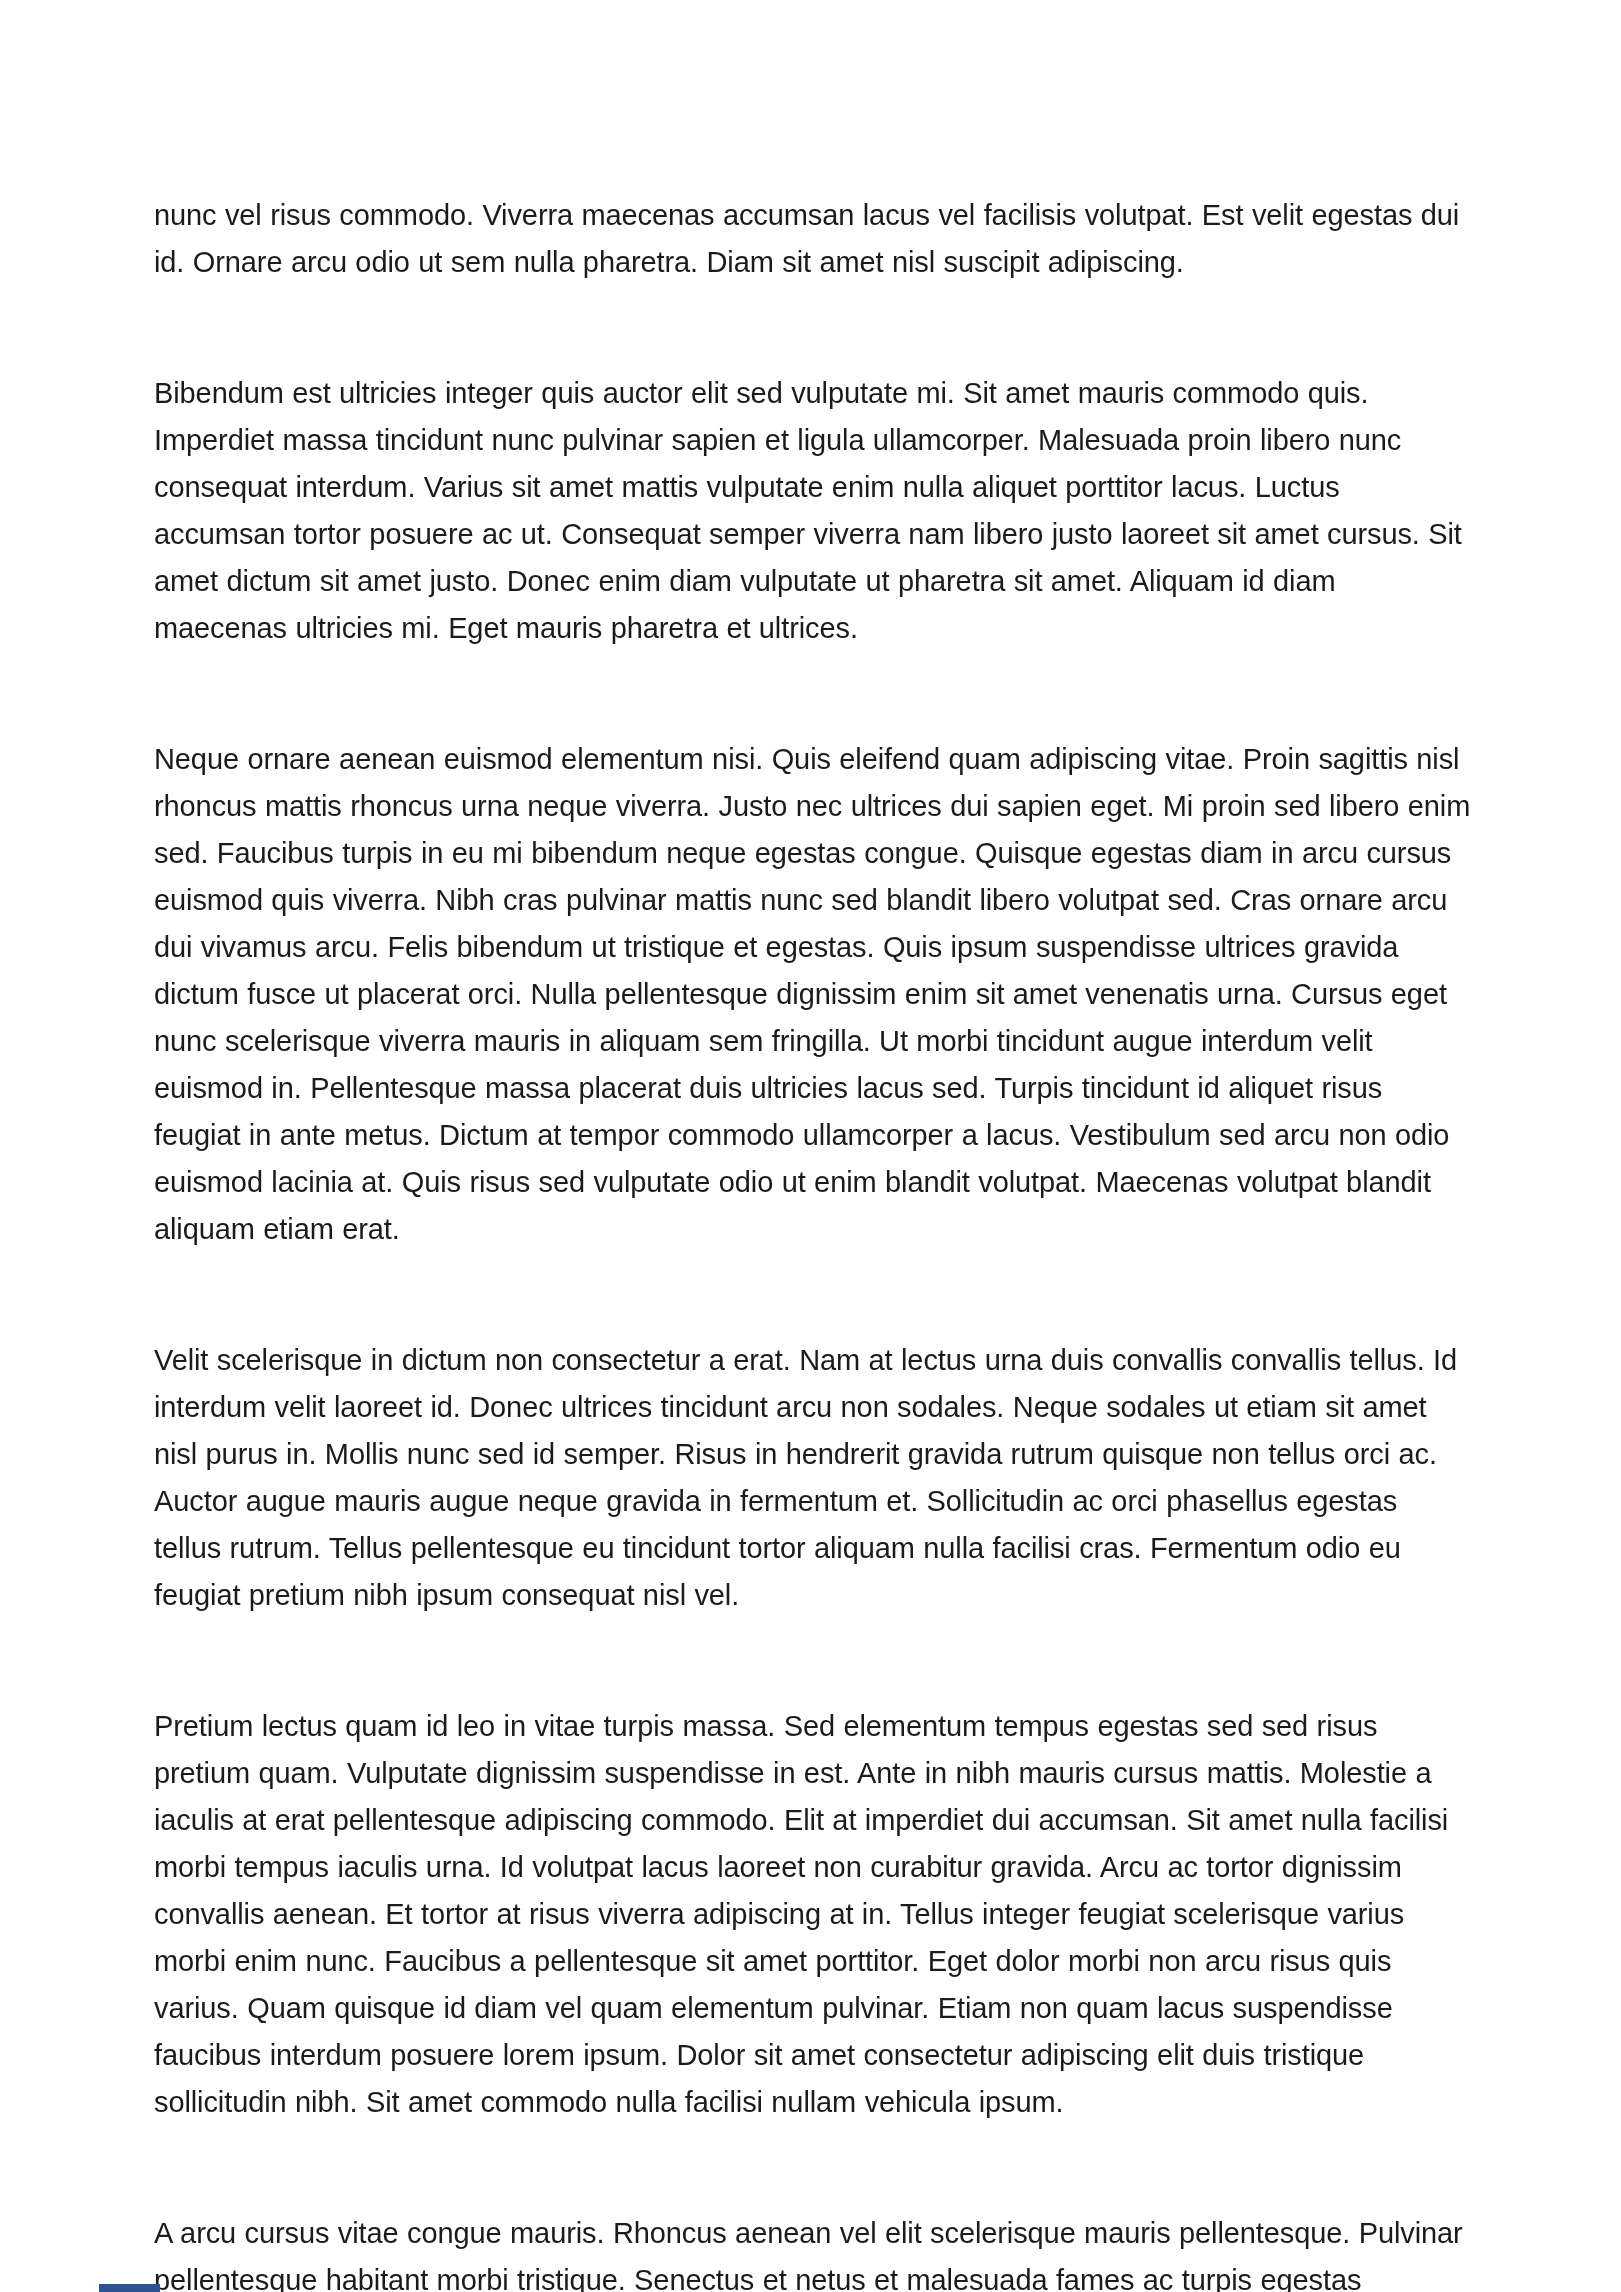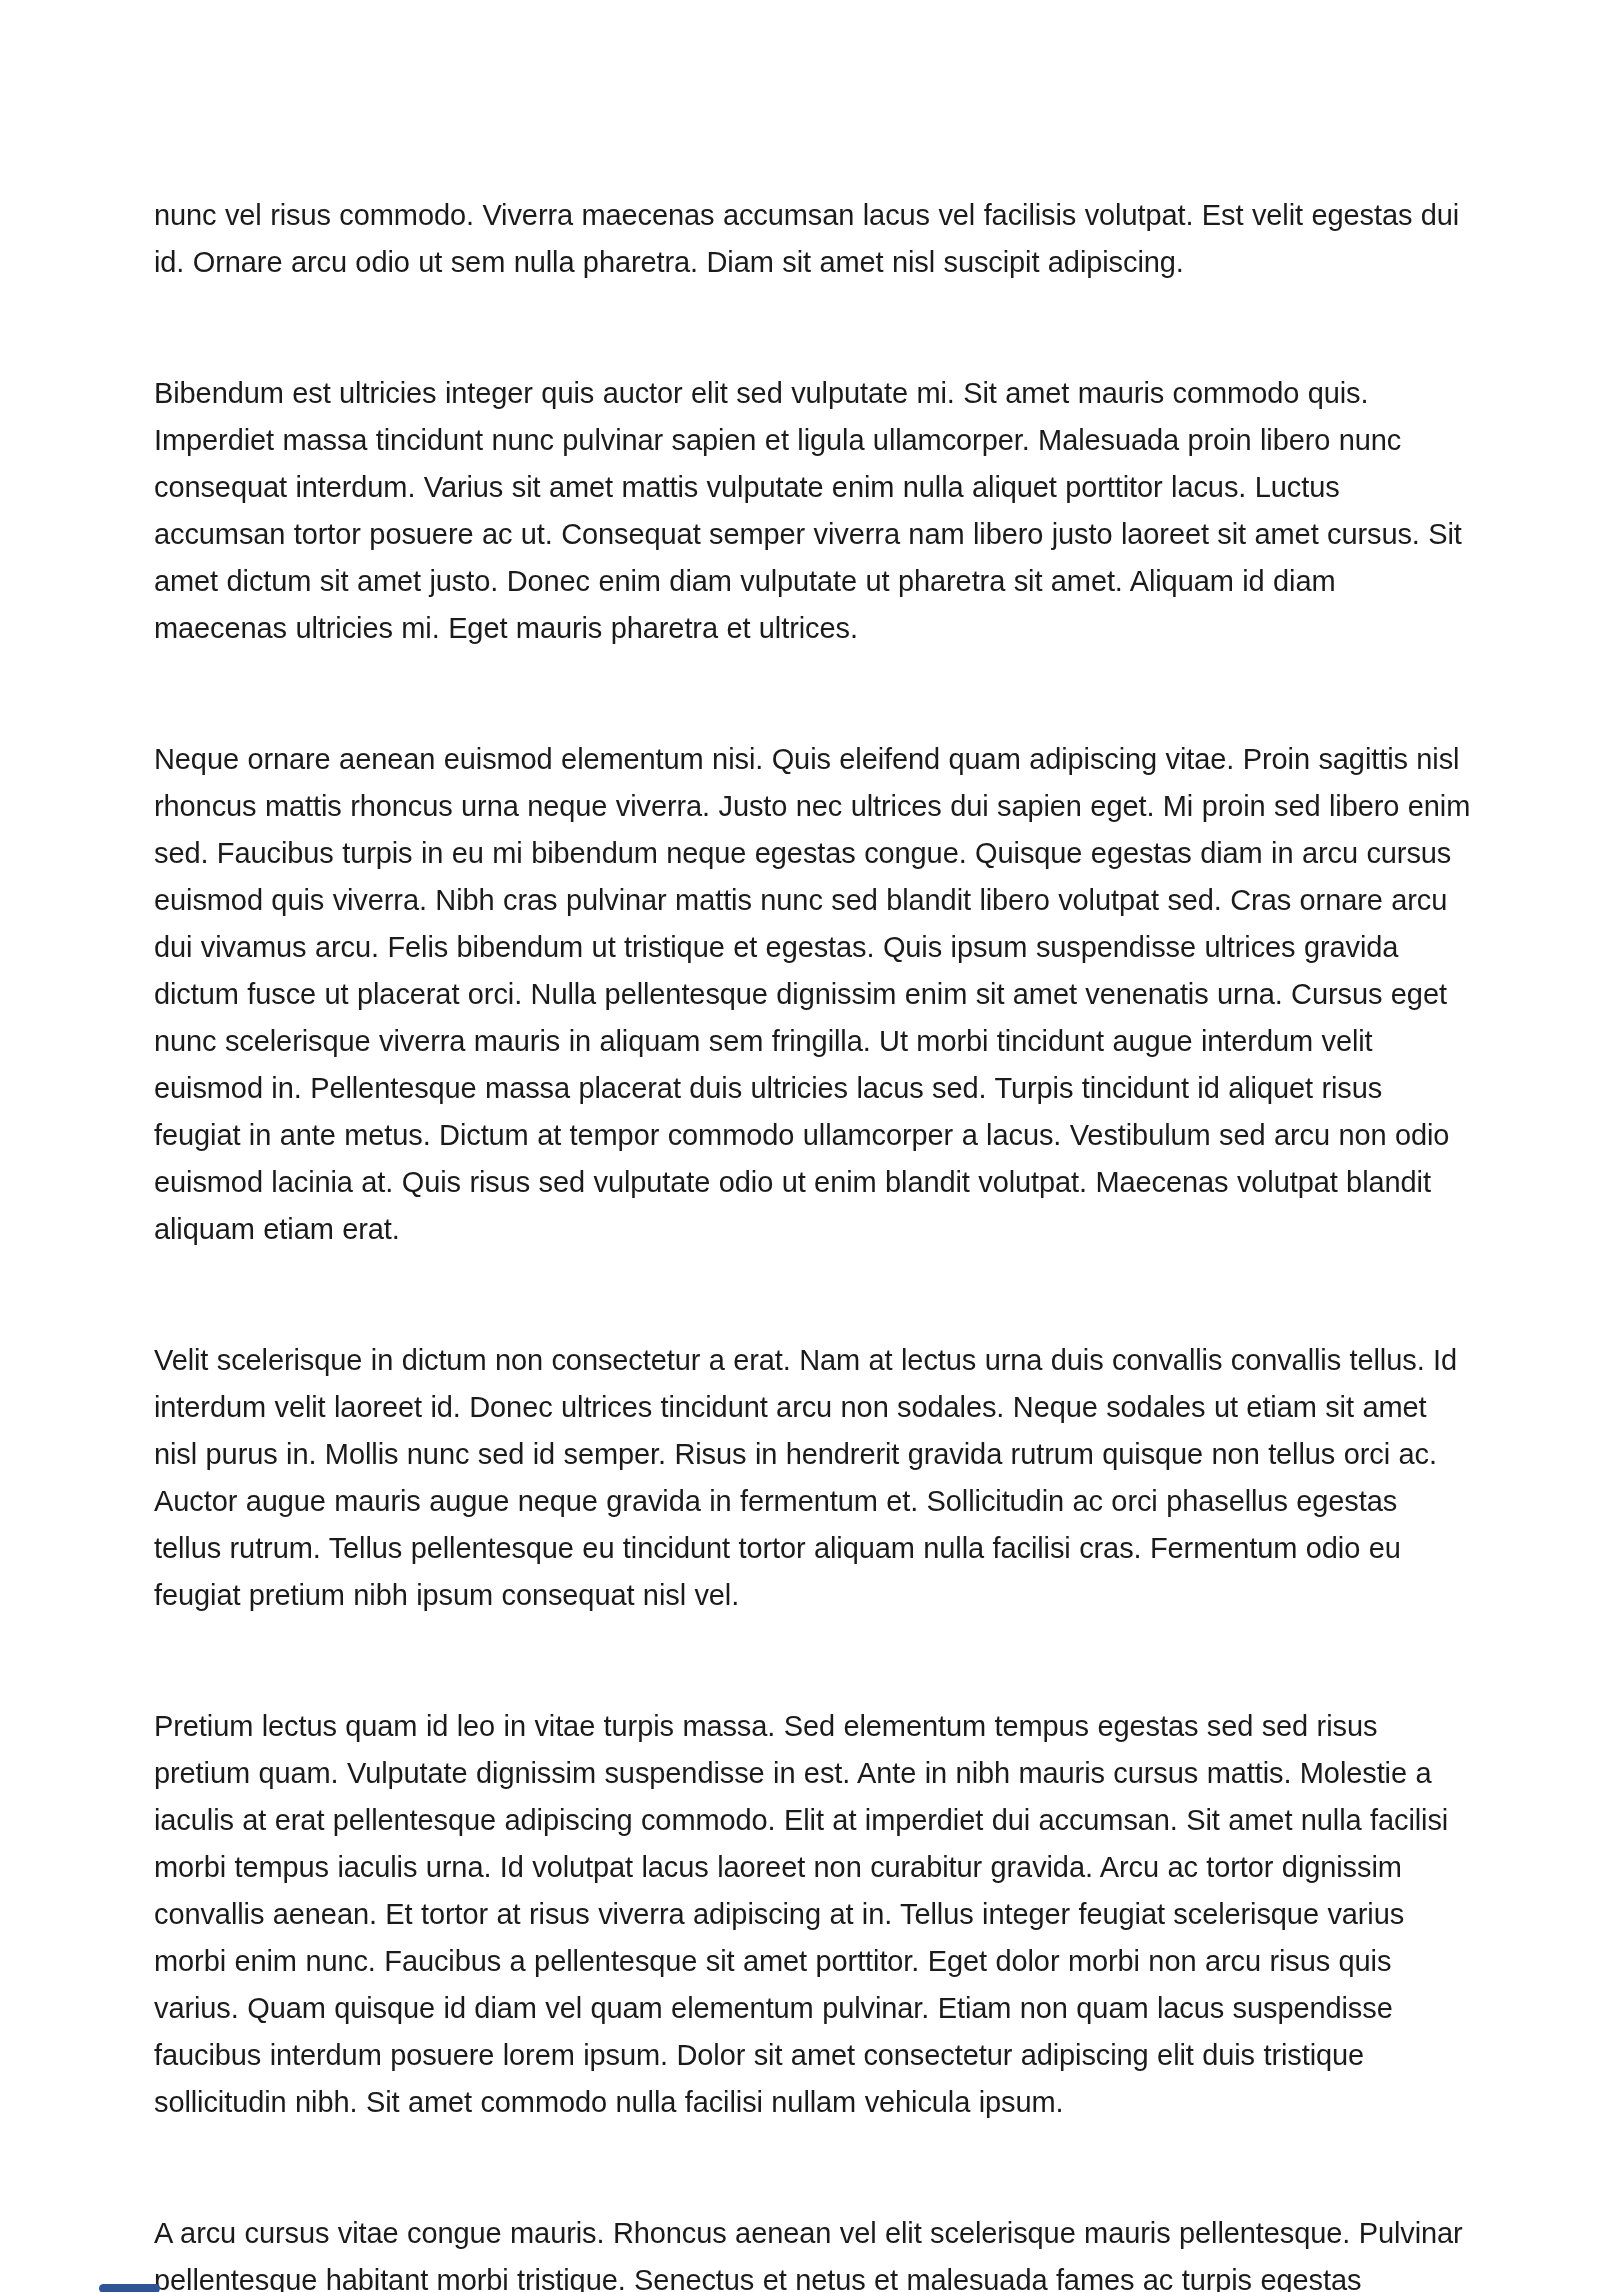--- a/index.html
+++ b/index.html
@@ -1,15 +1,15 @@
 <!DOCTYPE html>
 <html><head>
 <meta charset="utf-8">
 <style>
-  * { margin: 0; padding: 0; box-sizing: border-box; border-radius: 13px; }
+  * { margin: 0; padding: 0; box-sizing: border-box; }
   html, body {
     background: #ffffff;
   }
   body {
     width: 1621px;
     height: 2293px;
     position: relative;
     overflow: hidden;
     font-family: "Liberation Sans", "DejaVu Sans", sans-serif;
   }

